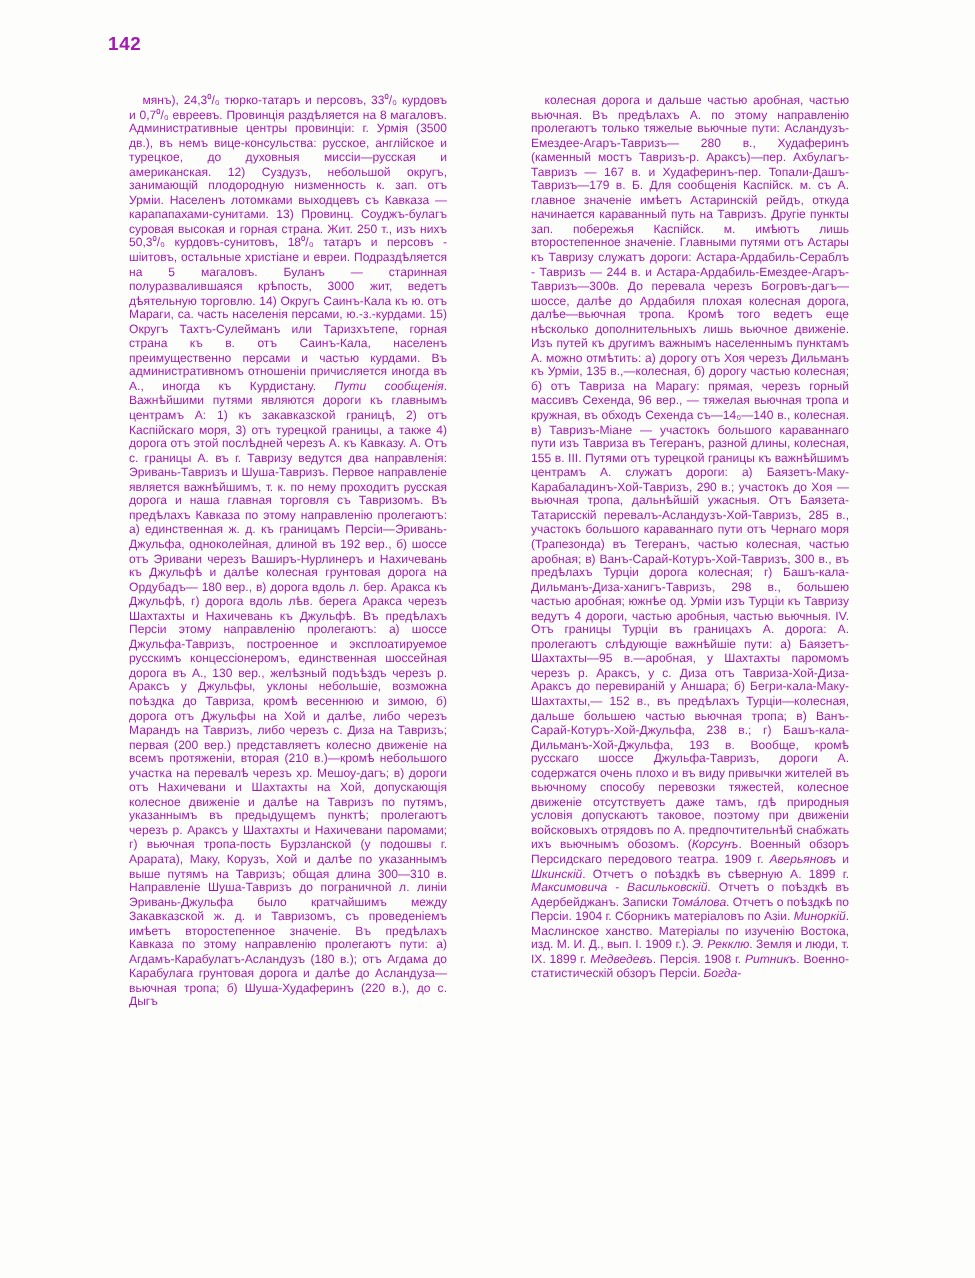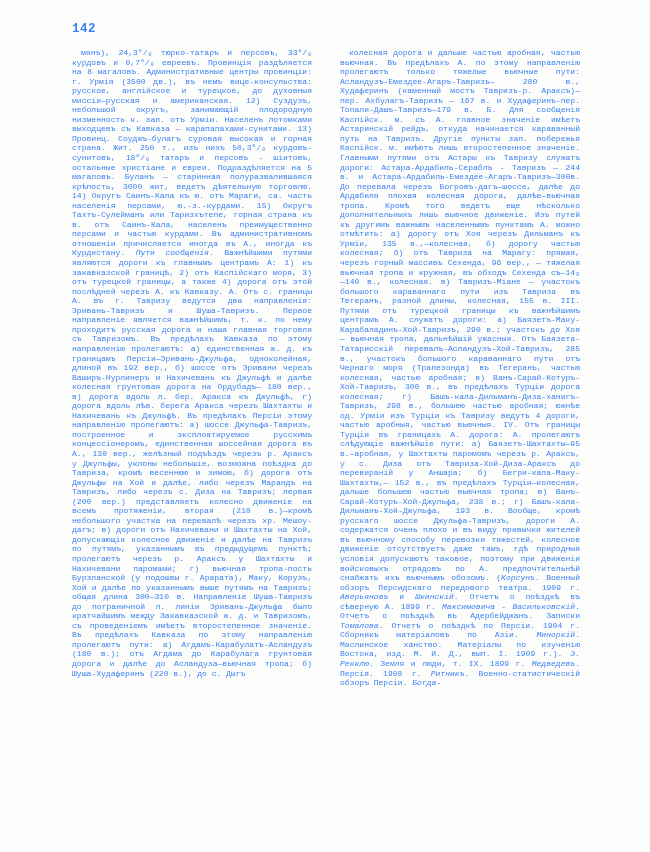--- a/index.html
+++ b/index.html
@@ -5,22 +5,22 @@
   html, body {
     margin: 0;
     padding: 0;
     background: #ffffff;
   }
   .page {
     position: relative;
     width: 650px;
     height: 852px;
     background: #fdfdfb;
-    font-family: Liberation Mono, monospace;
-    color: #3b82f6;
+    font-family: Liberation Sans, sans-serif;
+    color: #a21caf;
     overflow: hidden;
   }
   .header {
     position: absolute;
     top: 22px;
     left: 0;
     width: 650px;
     height: 18px;
   }
   .folio {
@@ -47,21 +47,21 @@
     left: 72px;
     width: 508px;
     height: 780px;
     display: flex;
     justify-content: space-between;
   }
   .col {
     width: 240px;
   }
   .col p {
-    margin: 0;
+    margin: 14px;
     font-size: 8.05px;
     line-height: 9.55px;
     text-align: justify;
     text-justify: inter-word;
     text-indent: 9px;
     hyphens: manual;
     word-spacing: -0.1px;
   }
 </style>
 </head>

